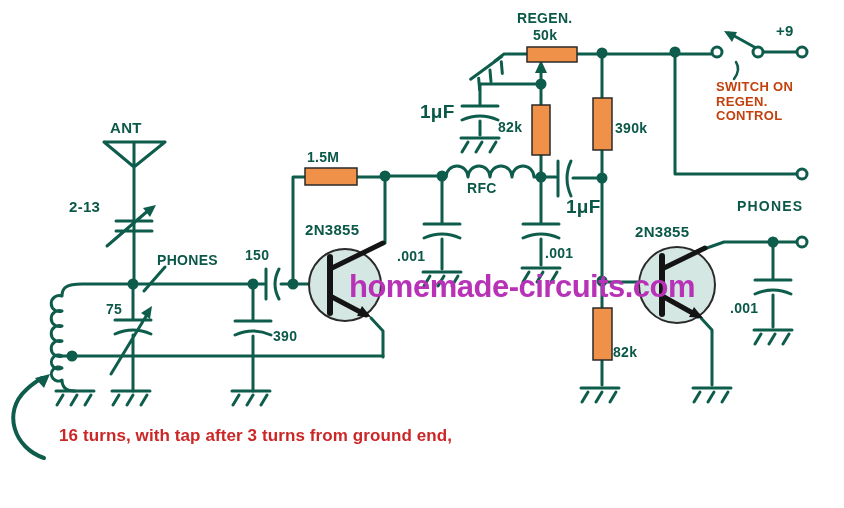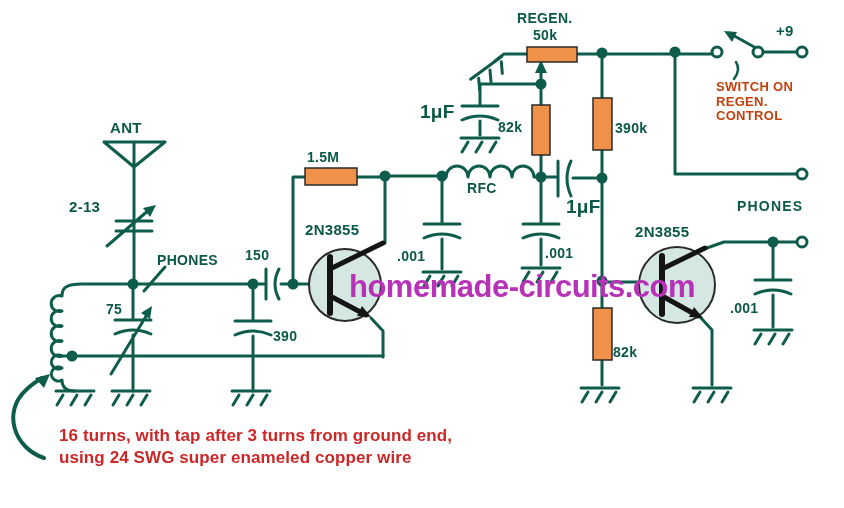--- a/index.html
+++ b/index.html
@@ -223,17 +223,16 @@
   <div class="lbl sz15" style="left:776px;top:23px;">+9</div>
 
   <div class="switch-note" style="left:716px;top:80px;">
     <div>SWITCH ON</div>
     <div>REGEN.</div>
     <div>CONTROL</div>
   </div>
 
   <div class="coil-note" style="left:59px;top:425px;">
     <div>16 turns, with tap after 3 turns from ground end,</div>
-    <div>using 24 SWG super enameled copper wire</div>
   </div>
 
   <div class="watermark" style="left:349px;top:269px;">homemade-circuits.com</div>
 </div>
 
 </body></html>

